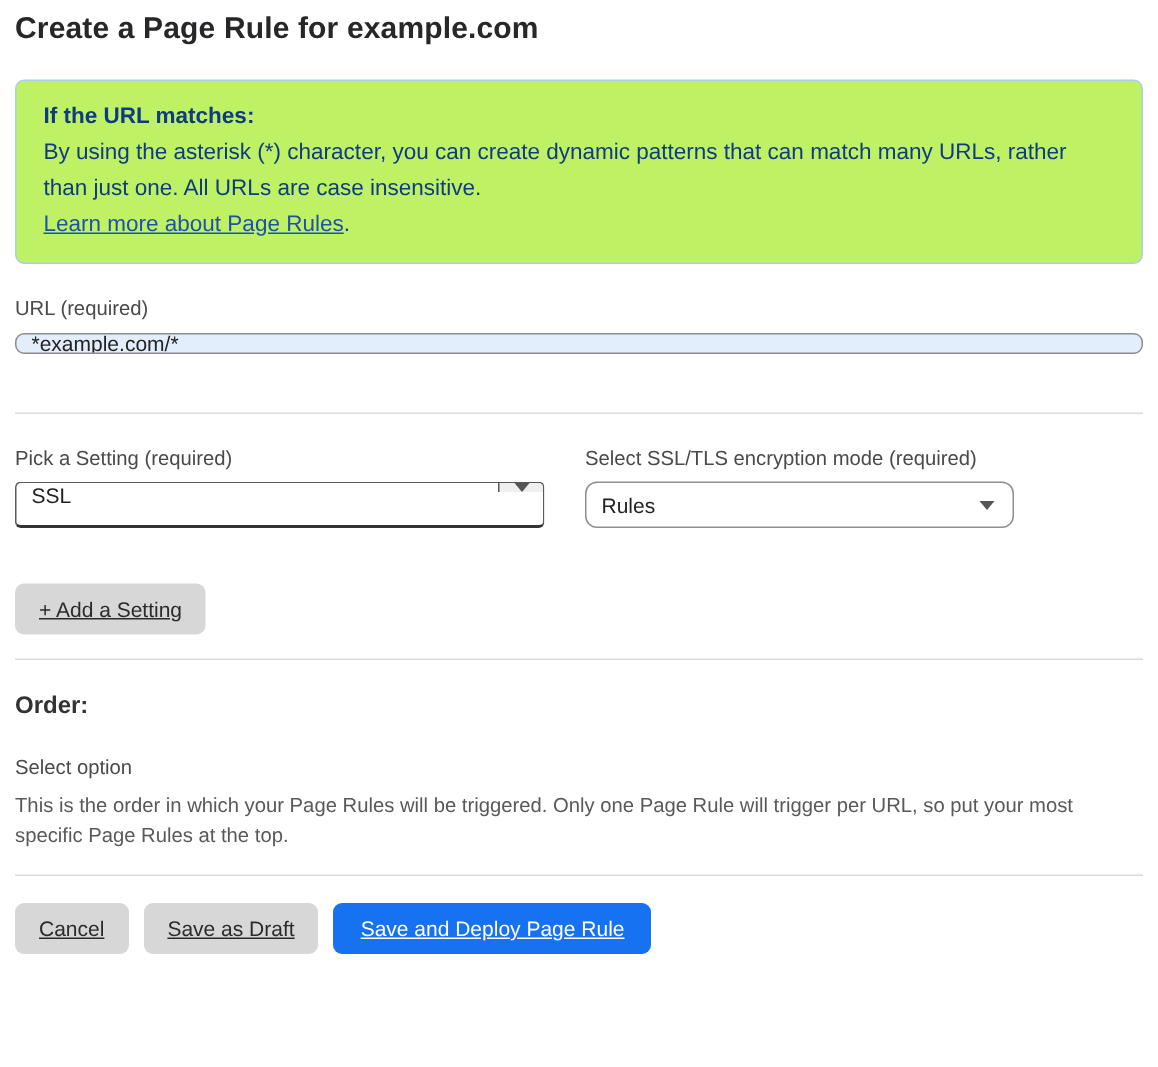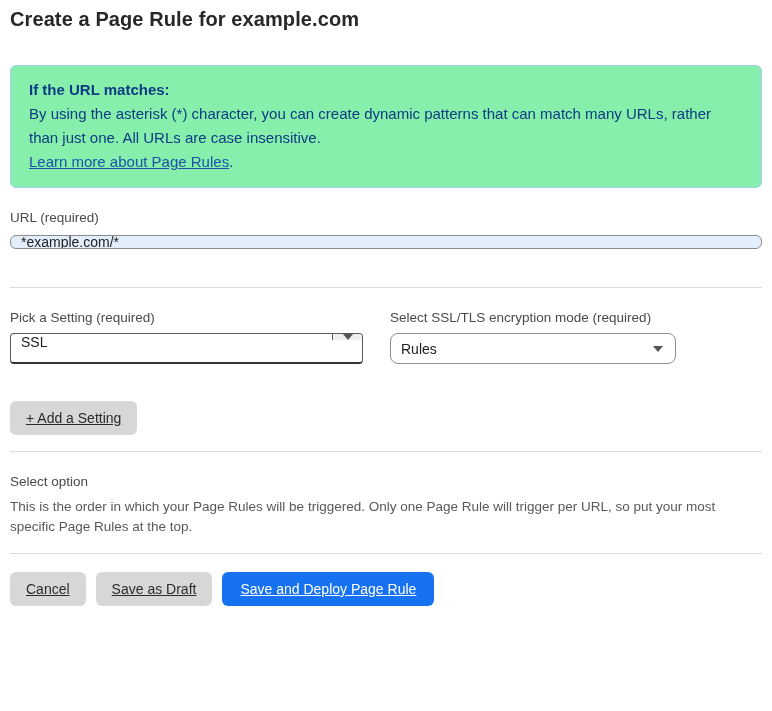--- a/index.html
+++ b/index.html
@@ -11,26 +11,26 @@
     color: #2b2b2b;
     overflow: hidden;
   }
   .container { padding: 8px 10px 0 10px; }
 
   .page-title {
     font-size: 20px;
     font-weight: 700;
     color: #27272a;
     letter-spacing: 0.1px;
-    margin-bottom: 34px;
+    margin-bottom: 22px;
   }
 
   
   .info-box {
-    background: #86efac;
+    background: #bef264;
     border: 1px solid #a9ccf5;
     border-radius: 6px;
     padding: 12px 18px 13px 18px;
     color: #0f3b82;
     font-size: 15px;
     line-height: 24px;
     margin-bottom: 22px;
   }
   .info-box .info-heading {
     font-weight: 700;
@@ -213,20 +213,21 @@
         <span>Rules</span>
         <span class="caret"></span>
       </div>
     </div>
   </div>
 
   <button class="btn btn-gray">+ Add a Setting</button>
 
   <hr class="divider divider-2">
 
+  <div class="section-heading">Order:</div>
 
   <div class="field-label">Select option</div>
 
   <div class="help-text">This is the order in which your Page Rules will be triggered. Only one Page Rule will trigger per URL, so put your most specific Page Rules at the top.</div>
 
   <hr class="divider divider-3">
 
   <div class="footer-actions">
     <button class="btn btn-gray">Cancel</button>
     <button class="btn btn-gray">Save as Draft</button>

